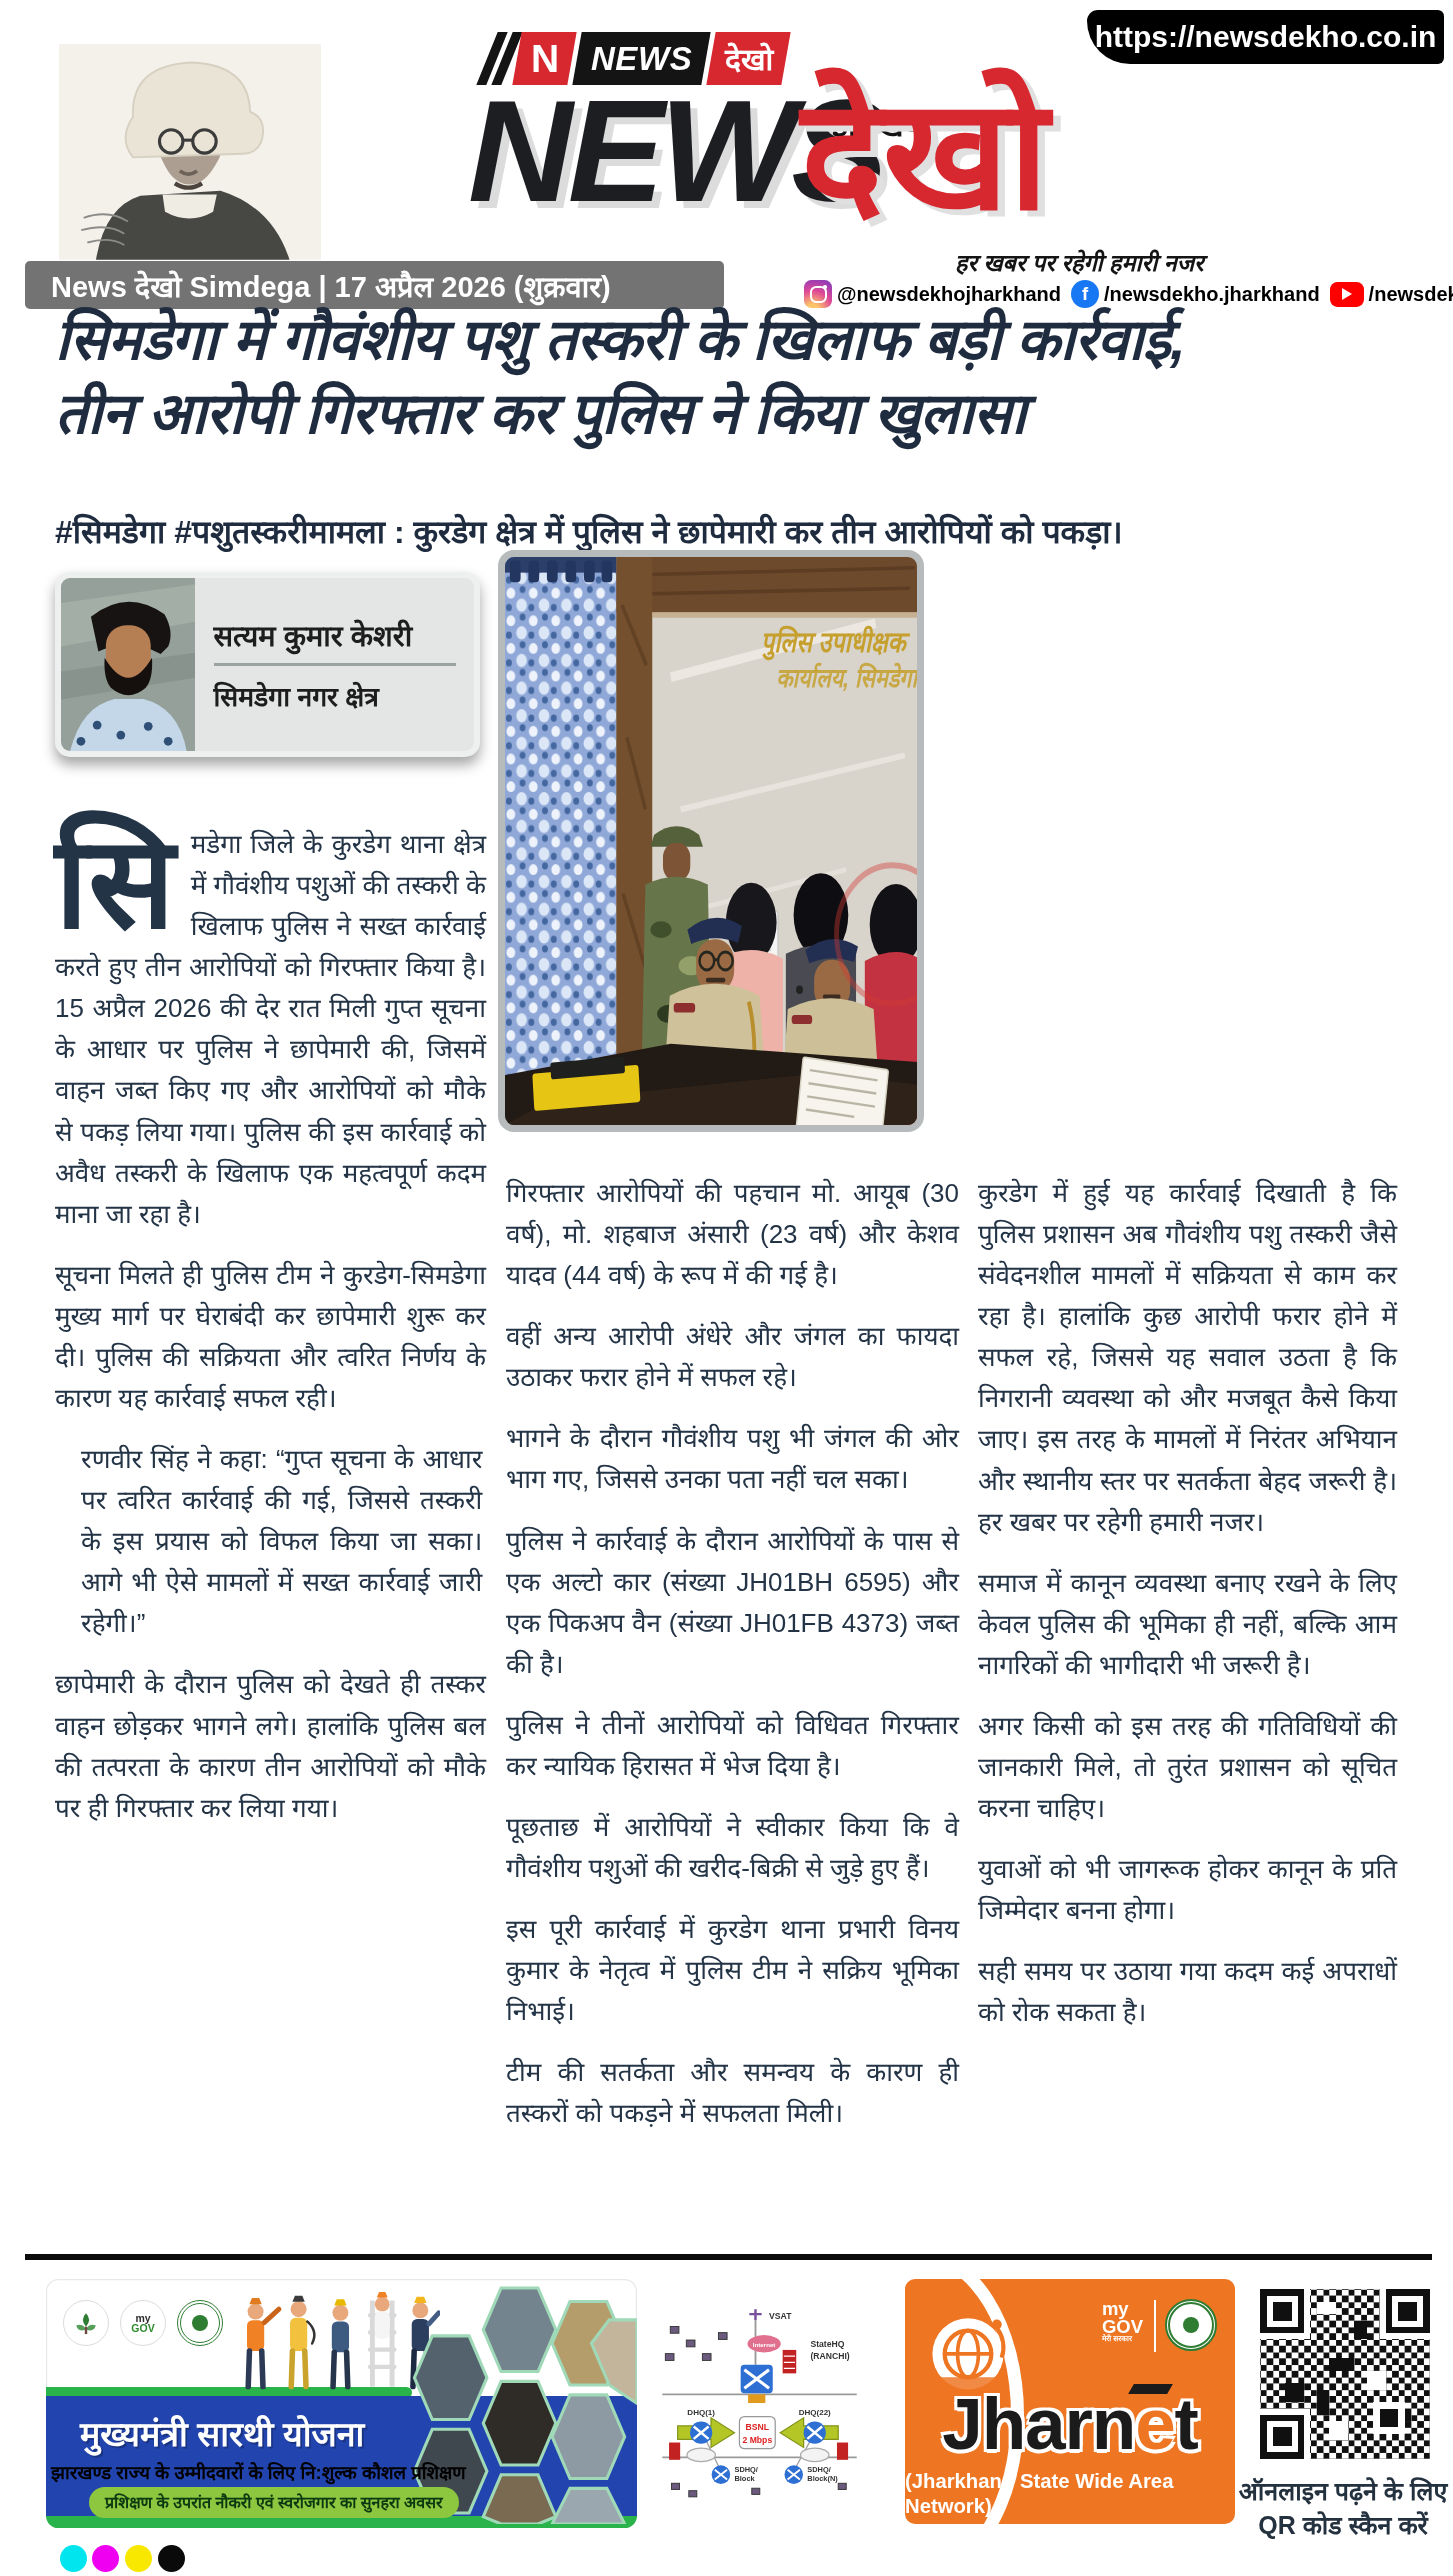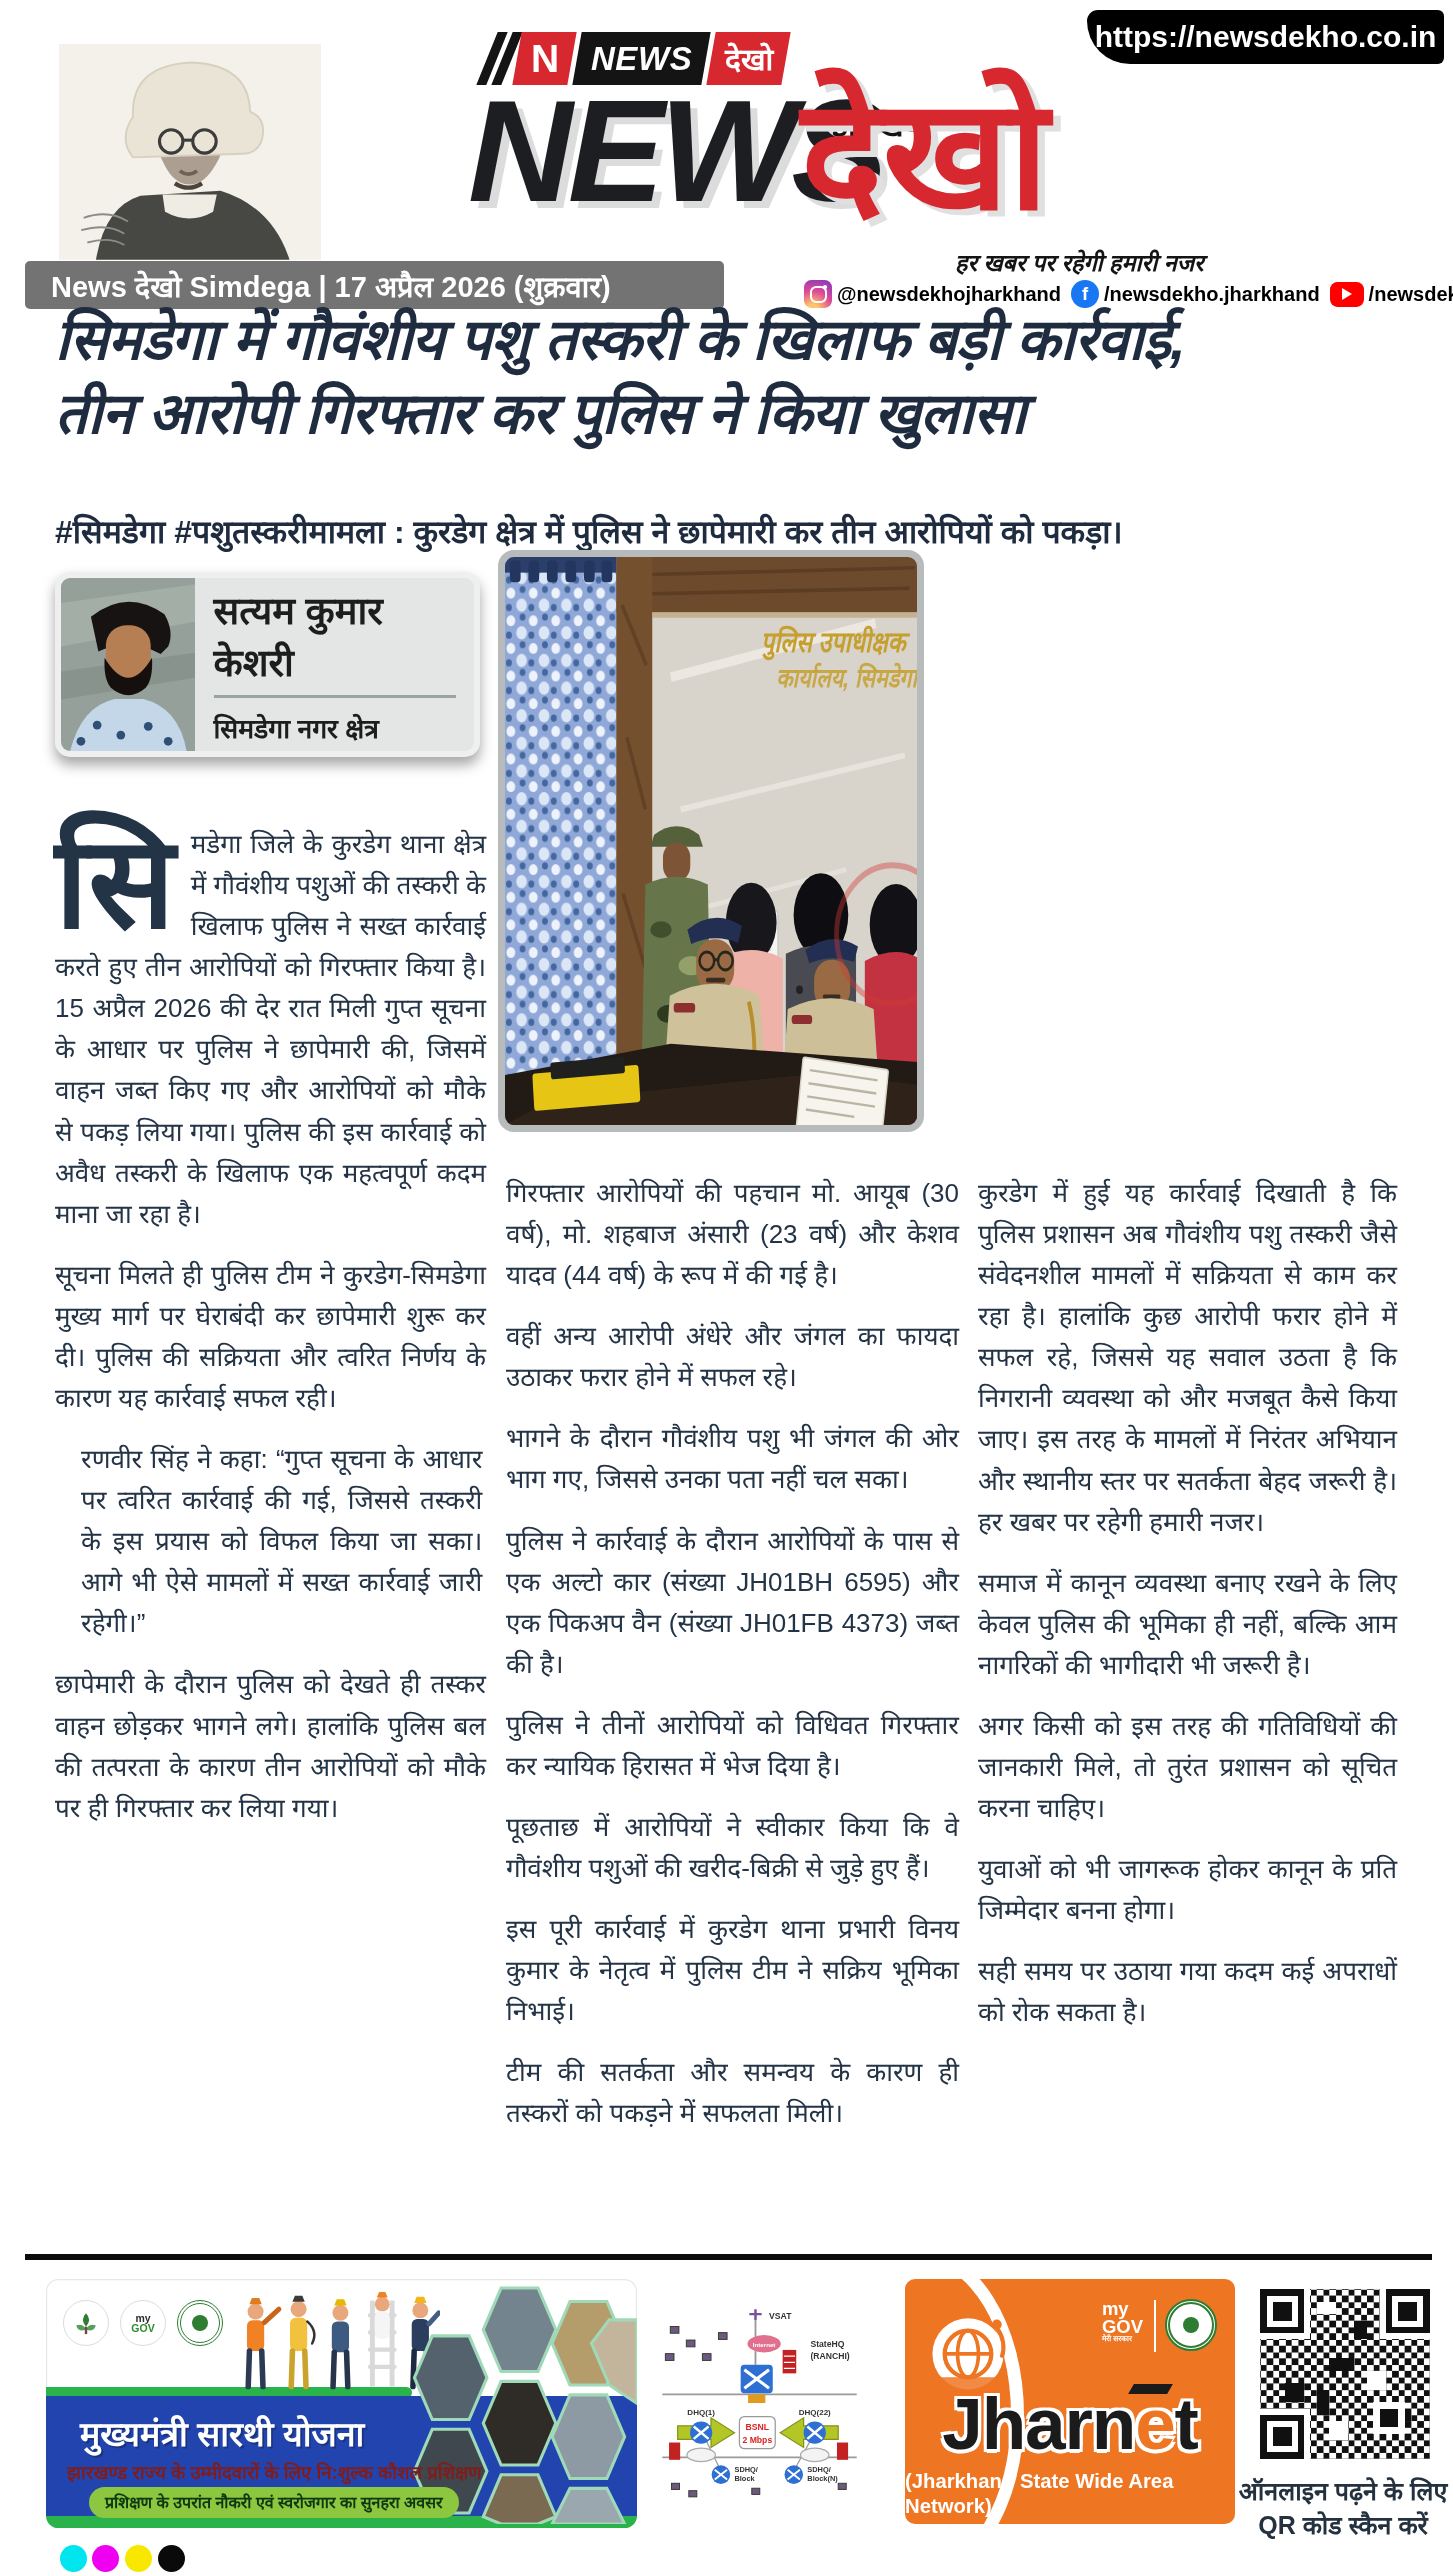--- a/index.html
+++ b/index.html
@@ -44,21 +44,21 @@
     color:#1f2c3f; letter-spacing:-0.6px; }
   .headline span { display:block; line-height:1.0; margin-bottom:17px;font-style:italic; }
   .subheadline { left:55px; top:509px; width:1386px; font-size:32px; font-weight:700; color:#1f2c3f; white-space:nowrap; }
 
   
   .reporter-card { left:55px; top:572px; width:425px; height:185px; background:#e3e6e5;
     border:6.2px solid #eef0ef; border-radius:15px; box-shadow:0 7.4px 12.3px rgba(0,0,0,.35);
     display:flex; overflow:hidden; }
   .reporter-photo { width:134px; height:100%; flex:0 0 auto; }
   .reporter-info { flex:1; display:flex; flex-direction:column; justify-content:center; padding:6.2px 18.5px; }
-  .reporter-name { font-size:38px; font-weight:800; color:#1d1d1d; padding-bottom:8.6px; border-bottom:3.7px solid #9aa2a2; }
+  .reporter-name { font-size:29px; font-weight:800; color:#1d1d1d; padding-bottom:8.6px; border-bottom:3.7px solid #9aa2a2; }
   .reporter-area { font-size:26.5px; font-weight:600; color:#1d1d1d; margin-top:12.3px; }
 
   
   .main-photo { left:498px; top:550px; width:426px; height:582px; border:7.4px solid #b7bbbb;
     border-radius:16px; overflow:hidden; background:#d8d3cb; }
   .main-photo svg { display:block; width:100%; height:100%; }
 
   
   .col { color:#243447; }
   .col p { font-size:26px; line-height:1.58; text-align:justify; margin-bottom:20px; }
@@ -79,21 +79,21 @@
   .sarthi-wave { position:absolute; left:0; top:108px; width:62%; height:11px; background:#29b34a; border-radius:0 6.2px 6.2px 0; }
   .sarthi-logos { position:absolute; left:17px; top:21px; display:flex; gap:11px; align-items:center; }
   .slogo { width:46px; height:46px; border-radius:50%; background:#fff; border:1.2px solid #dcdcdc;
     display:flex; align-items:center; justify-content:center; overflow:hidden; }
   .slogo-mygov { font-size:10.5px; font-weight:900; color:#2e2e2e; text-align:center; line-height:1; }
   .slogo-mygov b { color:#2e8b2e; display:block; }
   .slogo-emblem { border:4.3px double #2e7d32; }
   .slogo-emblem i { width:16px; height:16px; border-radius:50%; background:#2e7d32; }
   .sarthi-title { position:absolute; left:34px; top:131px; font-size:34px; font-weight:900; color:#fff;
     text-shadow:1.8px 1.8px 0 rgba(0,0,0,.25); }
-  .sarthi-sub { position:absolute; left:21px; top:180px; font-size:18.5px; font-weight:800; color:#7f1d1d; }
+  .sarthi-sub { position:absolute; left:5px; top:180px; font-size:18.5px; font-weight:800; color:#000000; }
   .sarthi-pill { position:absolute; left:43px; top:208px; background:#8dc63f; color:#0b3a10;
     font-size:16px; font-weight:800; padding:4.3px 16px; border-radius:17px; }
 
   
   .diagram { left:653px; top:2303px; width:213px; height:197px; }
 
   
   .jharnet { left:905px; top:2279px; width:330px; height:245px; background:#ee7623; border-radius:10px;
     overflow:hidden; }
   .jharnet::before { content:""; position:absolute; left:-92px; top:-31px; width:185px; height:308px;

